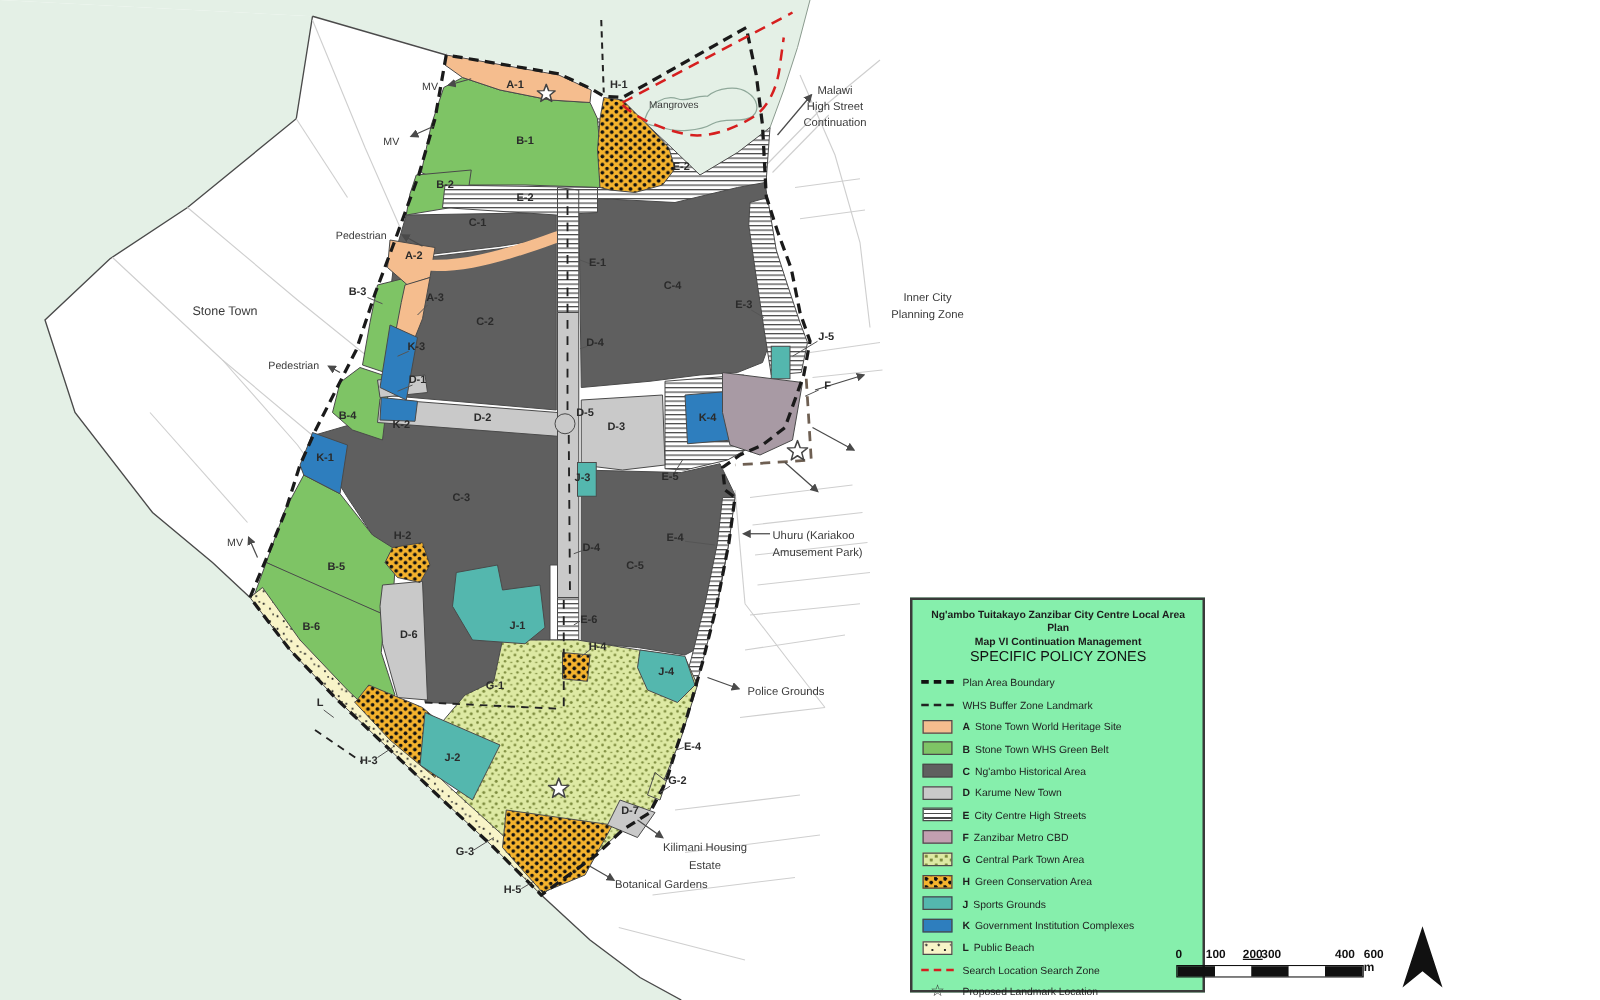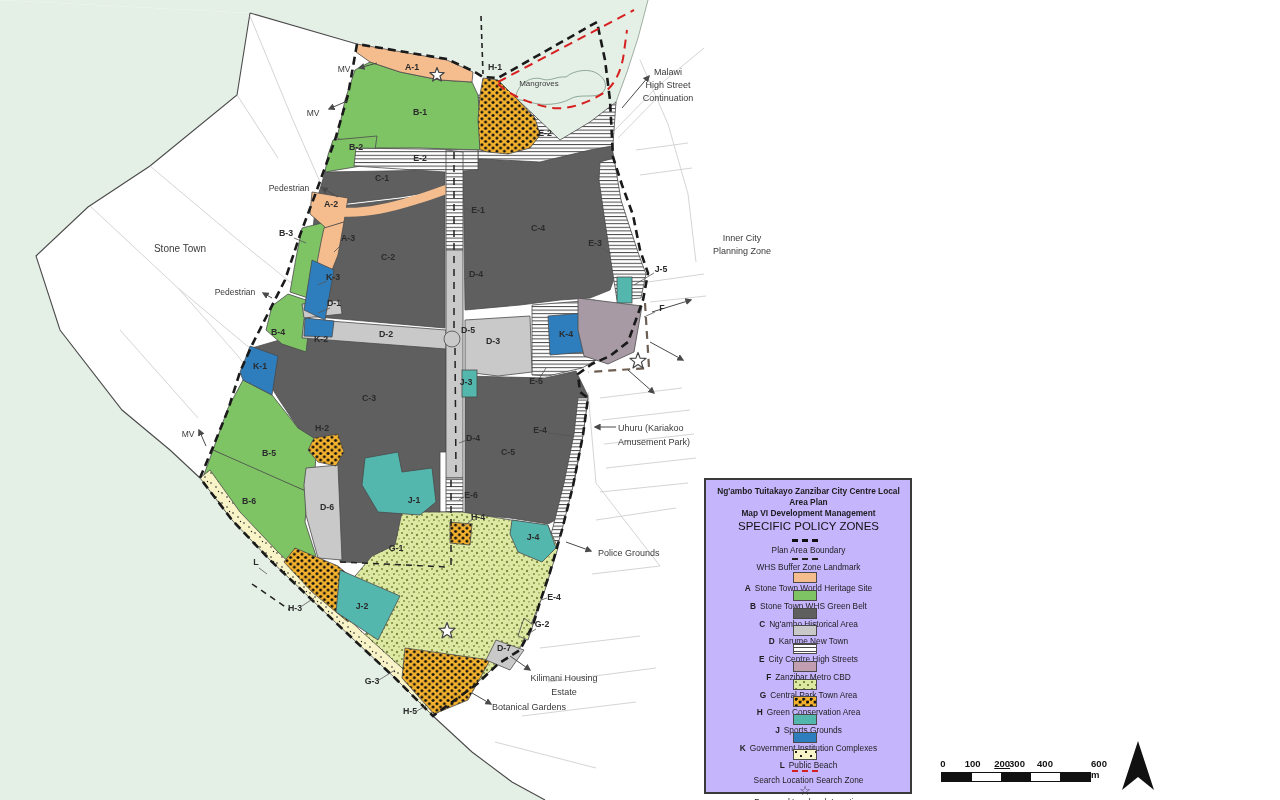--- a/index.html
+++ b/index.html
@@ -11,25 +11,25 @@
   .zone{stroke:#4a4a4a;stroke-width:0.8;}
   .fill-A{fill:var(--c-A);} .fill-B{fill:var(--c-B);} .fill-C{fill:var(--c-C);}
   .fill-D{fill:var(--c-D);} .fill-F{fill:var(--c-F);} .fill-J{fill:var(--c-J);}
   .fill-K{fill:var(--c-K);}
   .roadline{stroke:#cfcfcf;stroke-width:0.9;fill:none;}
   .coast{stroke:#4a4a4a;stroke-width:1.1;fill:none;}
   .leader{stroke:#555;stroke-width:0.8;fill:none;}
   .arrow{stroke:#4a4a4a;stroke-width:1;fill:none;}
 
   
-  #legend{position:absolute;left:704px;top:478px;width:208px;height:316px;background:#c4b5fd;
+  #legend{position:absolute;left:728px;top:478px;width:236px;height:316px;background:#86efac;
           border:2px solid #3a3a3a;box-sizing:border-box;padding:6px 6px 2px 7px;}
   #legend .t1,#legend .t2{font-size:8.3px;font-weight:bold;text-align:center;color:#1c1c1c;line-height:11px;}
   #legend .t3{font-size:11.5px;font-weight:normal;text-align:center;color:#111;line-height:15px;margin-bottom:3px;}
-  .lrow{display:flex;align-items:center;height:17.7px;flex-direction:column;}
+  .lrow{display:flex;align-items:center;height:17.7px;}
   .licon{width:26px;min-width:26px;height:12px;margin-right:7px;display:flex;align-items:center;justify-content:center;}
   .sw{width:24px;height:11px;border:1px solid #4a4a4a;box-sizing:border-box;}
   .sw-A{background:var(--c-A);} .sw-B{background:var(--c-B);} .sw-C{background:var(--c-C);}
   .sw-D{background:var(--c-D);} .sw-F{background:var(--c-Fleg);}
   .sw-J{background:var(--c-J);} .sw-K{background:var(--c-K);}
   .sw-E{background:repeating-linear-gradient(180deg,#4a4a4a 0 1px,#fff 1px 3.4px);}
   .sw-G{background-color:var(--c-Gbg);
         background-image:radial-gradient(circle at 2px 2px,var(--c-Gdot) 1.1px,transparent 1.3px),
                          radial-gradient(circle at 6px 5px,var(--c-Gdot) 1.1px,transparent 1.3px);
         background-size:8px 7px;}
@@ -317,21 +317,21 @@
         <text x="313" y="116" text-anchor="middle" class="ann" font-size="8.5"><tspan x="313" dy="0">MV</tspan></text>
         <text x="188" y="437" text-anchor="middle" class="ann" font-size="8.5"><tspan x="188" dy="0">MV</tspan></text>
         <text x="289" y="191" text-anchor="middle" class="ann" font-size="8.5"><tspan x="289" dy="0">Pedestrian</tspan></text>
         <text x="235" y="295" text-anchor="middle" class="ann" font-size="8.5"><tspan x="235" dy="0">Pedestrian</tspan></text>
       </g>
   </svg>
 
   
   <div id="legend">
     <div class="t1">Ng'ambo Tuitakayo Zanzibar City Centre Local Area Plan</div>
-    <div class="t2">Map VI Development Management</div>
+    <div class="t2">Map VI Continuation Management</div>
     <div class="t3">SPECIFIC POLICY ZONES</div>
     <div id="legend-items">
         <div class="lrow">
           <span class="licon">
             <span class="dashb"></span>
           </span>
           <span class="ltext">Plan Area Boundary</span>
         </div>
         <div class="lrow">
           <span class="licon">
@@ -418,21 +418,21 @@
       </div>
   </div>
 
   
   <div id="scalebar">
     <div id="ticks">
         <span style="left: 2px;">0</span>
         <span style="left: 31.6px;">100</span>
         <span style="left: 61.2px; text-decoration: underline;">200</span>
         <span style="left: 76px;">300</span>
-        <span style="left: 104px;">400</span>
+        <span style="left: 135px;">400</span>
         <span style="left: 158px;">600 m</span>
       </div>
     <div id="segs">
         <i style="background: rgb(17, 17, 17);"></i>
         <i style="background: rgb(255, 255, 255);"></i>
         <i style="background: rgb(17, 17, 17);"></i>
         <i style="background: rgb(255, 255, 255);"></i>
         <i style="background: rgb(17, 17, 17);"></i>
       </div>
   </div>

